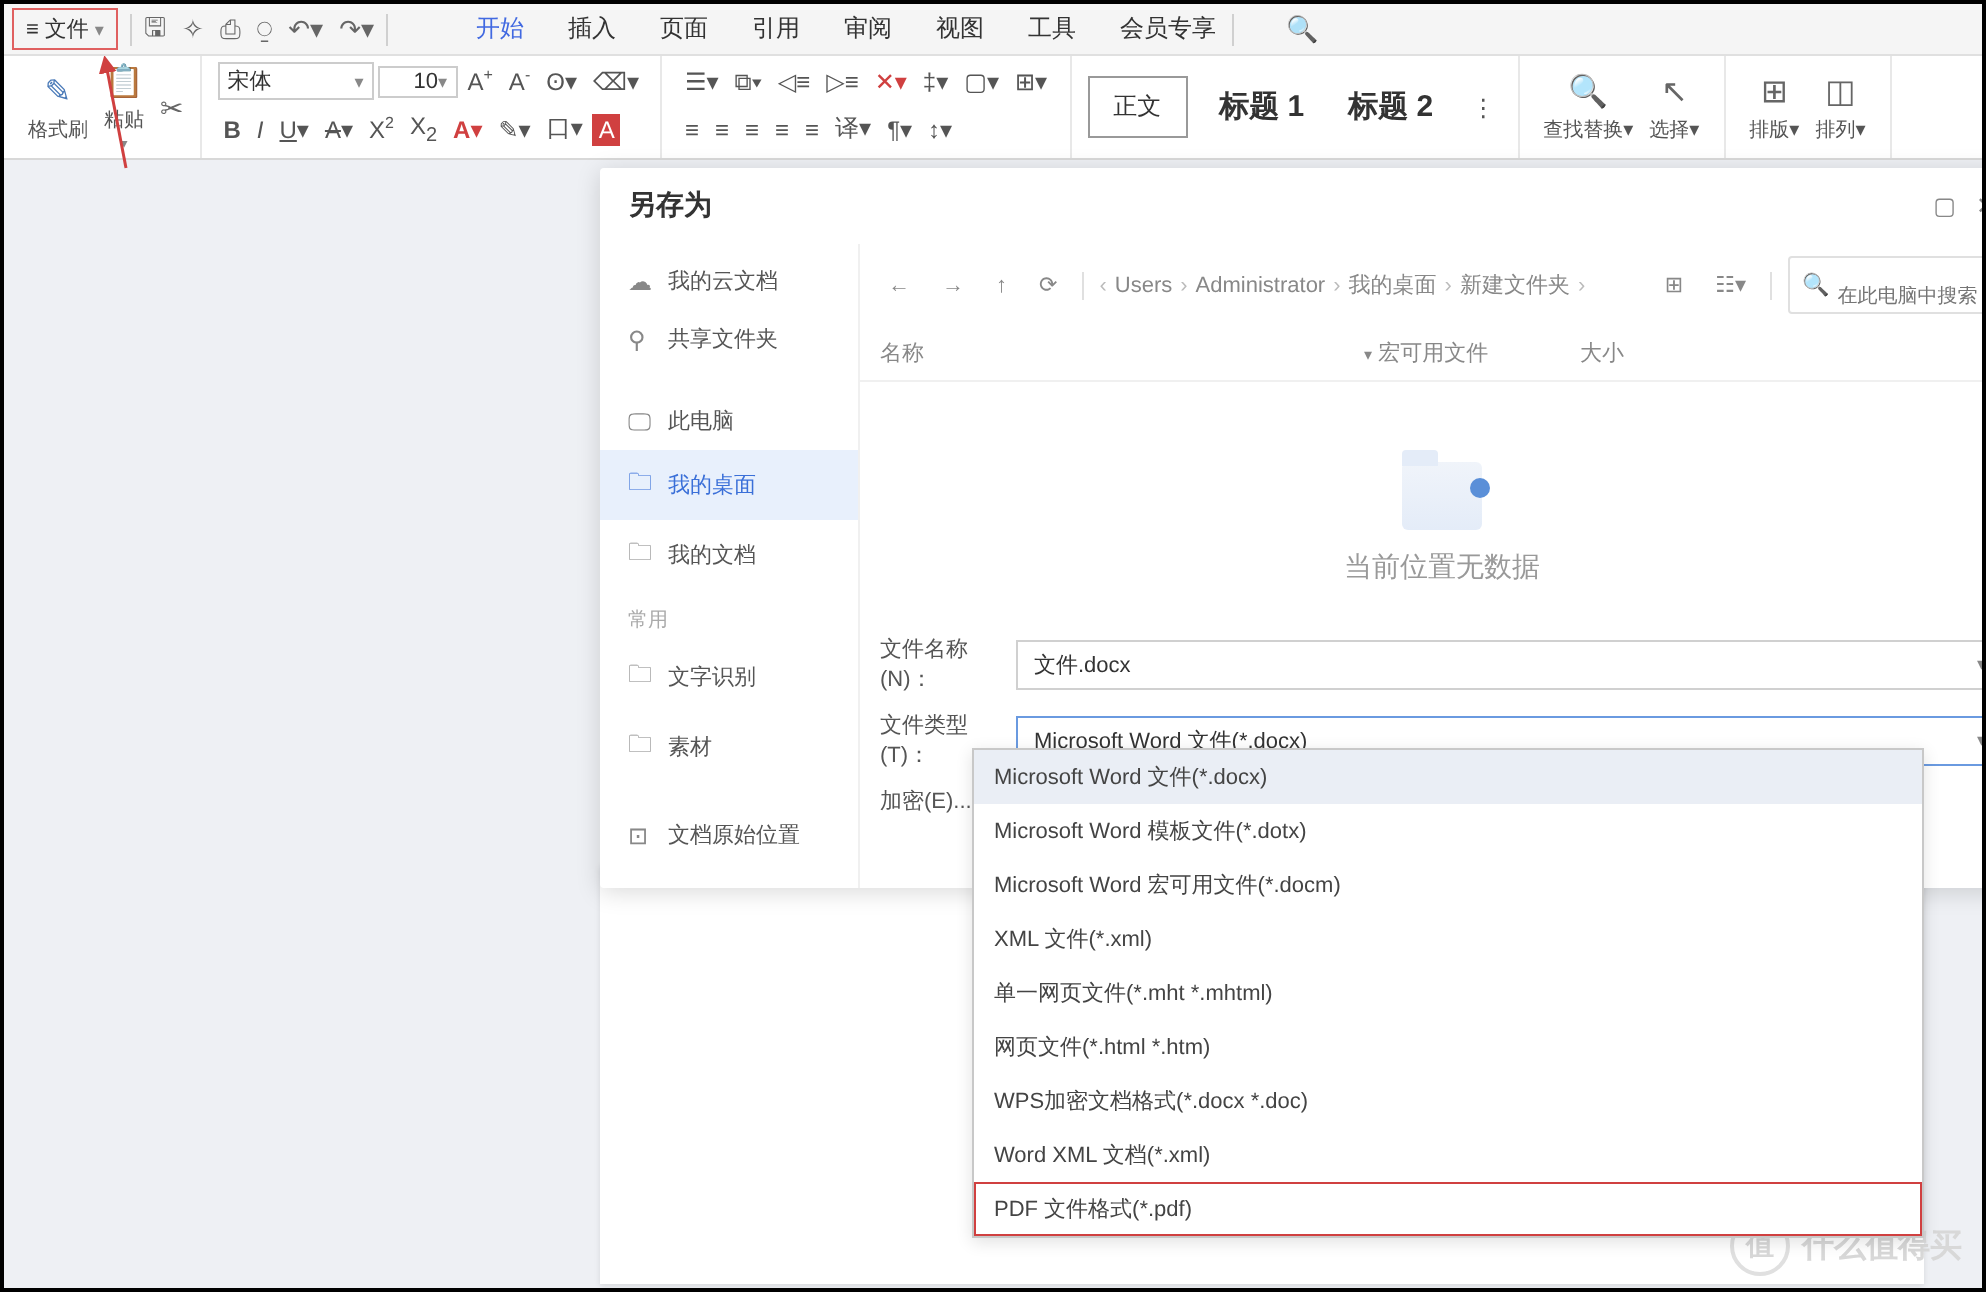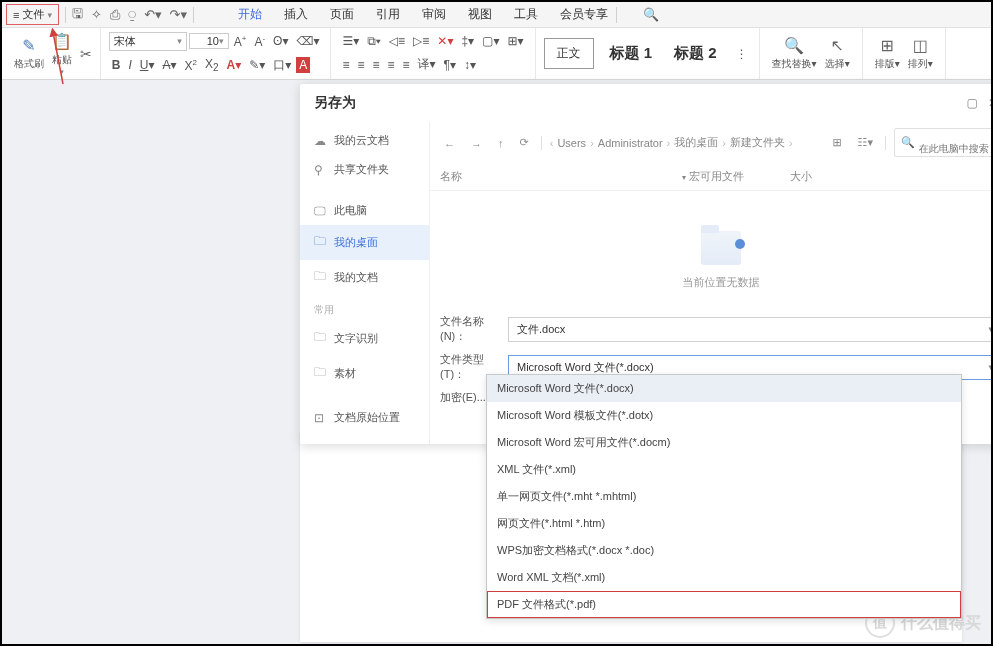--- a/index.html
+++ b/index.html
@@ -64,21 +64,21 @@
 .list-head { display: flex; padding: 6px 10px; font-size: 11px; color: #888; border-bottom: 1px solid #f0f0f0; }
 .lh-name { width: 240px; }
 .lh-mod { width: 110px; }
 .lh-size { flex: 1; }
 .sort-ic { font-size: 8px; margin-left: 2px; }
 
 .empty { display: flex; flex-direction: column; align-items: center; padding: 40px 0 18px 0; gap: 10px; }
 .folder-ic { width: 40px; height: 34px; background: linear-gradient(#f0f4fa,#e4ecf8); border-radius: 3px; position: relative; }
 .folder-ic::before { content:''; position:absolute; top:-6px; left:0; width:18px; height:8px; background:#e4ecf8; border-radius:2px 2px 0 0; }
 .folder-ic::after { content:''; position:absolute; right:-4px; top:8px; width:10px; height:10px; background:#5a8fd8; border-radius:50%; }
-.empty-txt { font-size: 11px; color: #999; }
+.empty-txt { font-size: 14px; color: #999; }
 
 .form-area { padding: 6px 10px 10px 10px; }
 .form-row { display: flex; align-items: center; gap: 8px; margin-bottom: 8px; font-size: 11px; }
 .form-lbl { width: 60px; color: #555; }
 .form-input { flex: 1; border: 1px solid #d0d0d0; padding: 4px 8px; font-size: 11px; display: flex; justify-content: space-between; align-items: center; }
 .form-input.blue { border-color: #6a9ae0; }
 .chev-d { font-size: 9px; color: #888; }
 
 .doc-page { position: absolute; left: 298px; top: 430px; width: 662px; height: 210px; background: #fff; box-shadow: 0 1px 3px rgba(0,0,0,0.1); }
 

